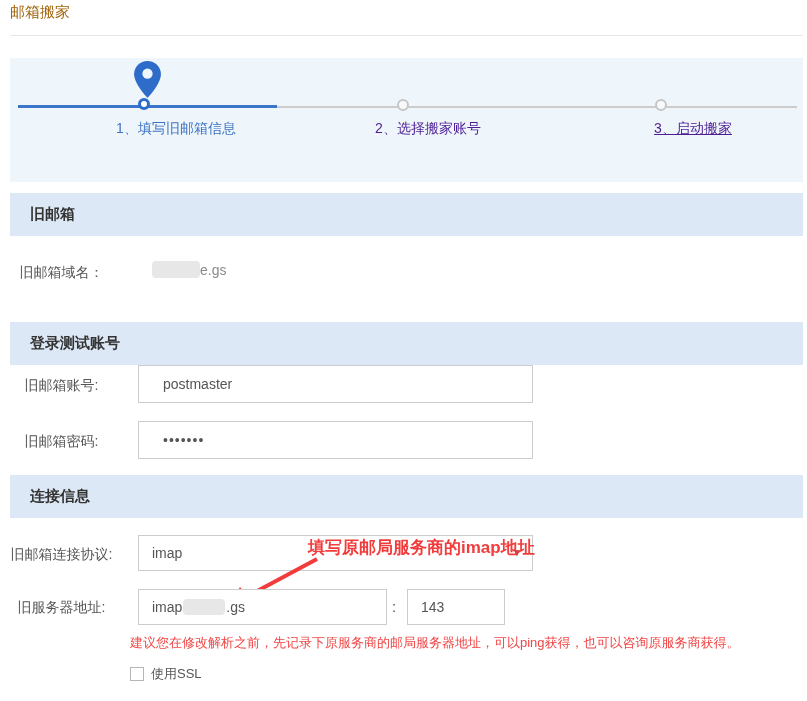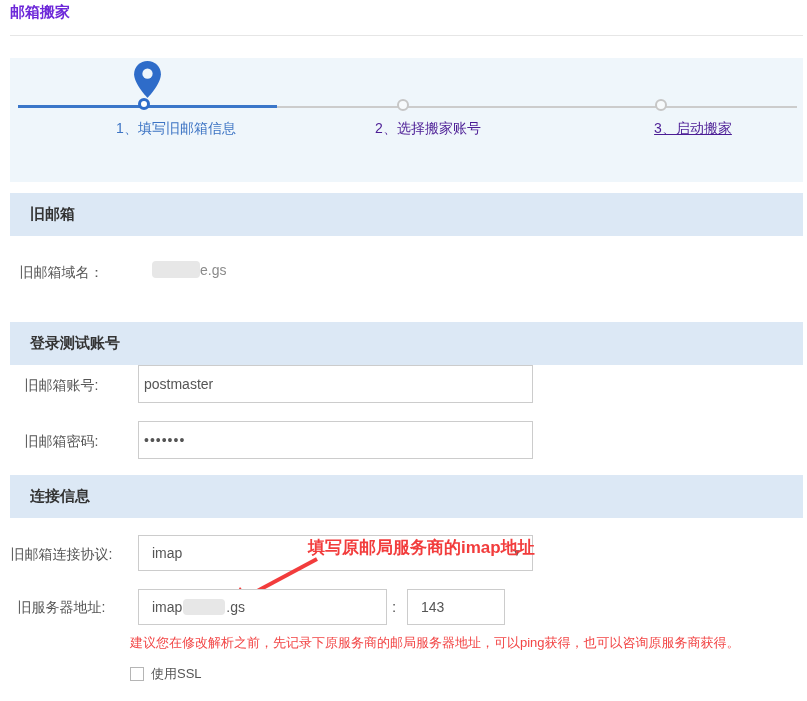--- a/index.html
+++ b/index.html
@@ -4,21 +4,21 @@
 <style>
   * { margin:0; padding:0; box-sizing:border-box; }
   html,body { background:#fff; }
   body {
     width:807px; height:701px;
     font-family:"Liberation Sans","DejaVu Sans",sans-serif;
     color:#333; overflow:hidden;
   }
   .page { position:relative; width:807px; height:701px; background:#fff; }
 
-  .page-title { position:absolute; left:10px; top:3px; font-size:15px; font-weight:bold; color:#6d28d9; }
+  .page-title { position:absolute; left:10px; top:3px; font-size:15px; font-weight:normal; color:#a16207; }
   .top-divider { position:absolute; left:10px; top:35px; width:793px; height:1px; background:#e6e6e6; }
 
   
   .stepper { position:absolute; left:10px; top:58px; width:793px; height:124px; background:#eff6fb; }
   .track { position:absolute; }
   .track-blue { left:8px; top:47px; width:259px; height:3px; background:#3a76c9; }
   .track-gray { left:267px; top:48px; width:520px; height:2px; background:#cccccc; }
   .step-circle { position:absolute; top:40px; border-radius:50%; background:#fff; }
   .step-circle.active { left:128px; width:12px; height:12px; border:3px solid #2e6cc9; }
   .step-circle.pending { width:12px; height:12px; border:2px solid #c6c6c6; top:41px; background:#f7fafc; }
@@ -42,21 +42,21 @@
   .field-label { position:absolute; left:0; width:123px; text-align:center; font-size:14px; color:#555; white-space:nowrap; }
   .lbl-domain { top:264px; }
   .lbl-account { top:377px; }
   .lbl-password { top:433px; }
   .lbl-protocol { top:546px; }
   .lbl-server { top:599px; }
 
   .text-input {
     position:absolute; left:138px; width:395px; height:38px;
     border:1px solid #ccc; background:#fff; font-size:14px; color:#555;
-    padding-left:5px; font-family:"Liberation Sans","DejaVu Sans",sans-serif; outline:none;
+    padding-left:24px; font-family:"Liberation Sans","DejaVu Sans",sans-serif; outline:none;
   }
   .inp-account { top:365px; }
   .inp-password { top:421px; letter-spacing:1px; }
 
   .domain-value { position:absolute; left:152px; top:261px; display:flex; align-items:center; font-size:14px; color:#8a8a8a; }
   .blur-patch { display:inline-block; width:48px; height:17px; background:#e7e7e7; border-radius:4px; filter:blur(0.5px); }
 
   .select-box {
     position:absolute; left:138px; top:535px; width:395px; height:36px;
     border:1px solid #ccc; background:#fff; display:flex; align-items:center;

